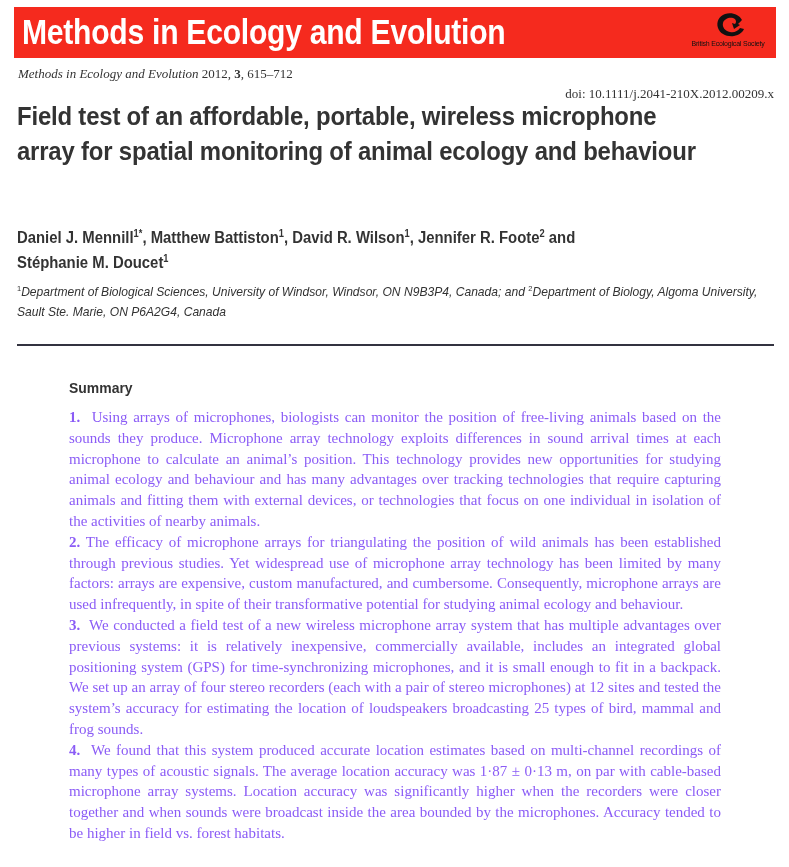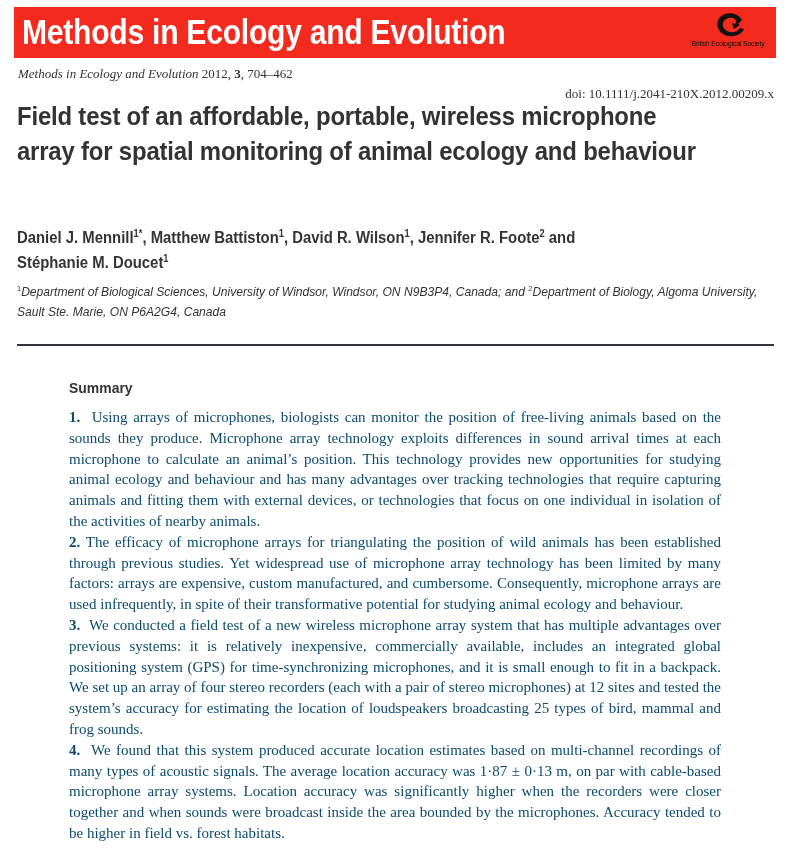--- a/index.html
+++ b/index.html
@@ -138,21 +138,21 @@
       transform-origin: left top;
     }
     .summary-body {
       position: absolute;
       left: 69px;
       top: 407px;
       width: 652px;
       font-family: "Liberation Serif", serif;
       font-size: 15px;
       line-height: 20.8px;
-      color: #0c4a6e;
+      color: #8b5cf6;
       text-align: justify;
       hyphens: manual;
     }
     .summary-point { margin: 0; padding: 0; }
     .summary-point .num { font-weight: bold; }
   </style>
 </head>
 <body>
 
 <div class="banner">
@@ -162,21 +162,21 @@
       <path d="M26 8 C23 2 15 0 9 2 C3 4 0 10 2 16 C4 22 11 25 18 24 C23 23 27 20 28 17 L24 16 C22 19 18 21 14 20 C9 19 6 15 7 11 C8 7 13 5 17 6 C20 7 21 10 19 12 L16 11 L18 17 L24 13 L22 12 C24 10 25 9 26 8 Z" fill="#111"></path>
     </svg>
     <div class="society-name">British Ecological Society</div>
   </div>
 </div>
 
 <div class="citation-line">
   <div class="citation-left">
     <span class="journal">Methods in Ecology and Evolution</span>
     <span>2012,</span>
-    <span class="volume">3</span><span>, 704–462</span>
+    <span class="volume">3</span><span>, 615–712</span>
   </div>
   <div class="citation-right">doi: 10.1111/j.2041-210X.2012.00209.x</div>
 </div>
 
 <h1 class="article-title" style="margin:0;">Field test of an affordable, portable, wireless microphone array for spatial monitoring of animal ecology and behaviour</h1>
 
 <div class="authors">
   <span><span>Daniel J. Mennill</span><sup>1*</sup><span>, </span></span><span><span>Matthew Battiston</span><sup>1</sup><span>, </span></span><span><span>David R. Wilson</span><sup>1</sup><span>, </span></span><span><span>Jennifer R. Foote</span><sup>2</sup><span> and </span></span><br><span><span>Stéphanie M. Doucet</span><sup>1</sup></span>
 </div>
 

